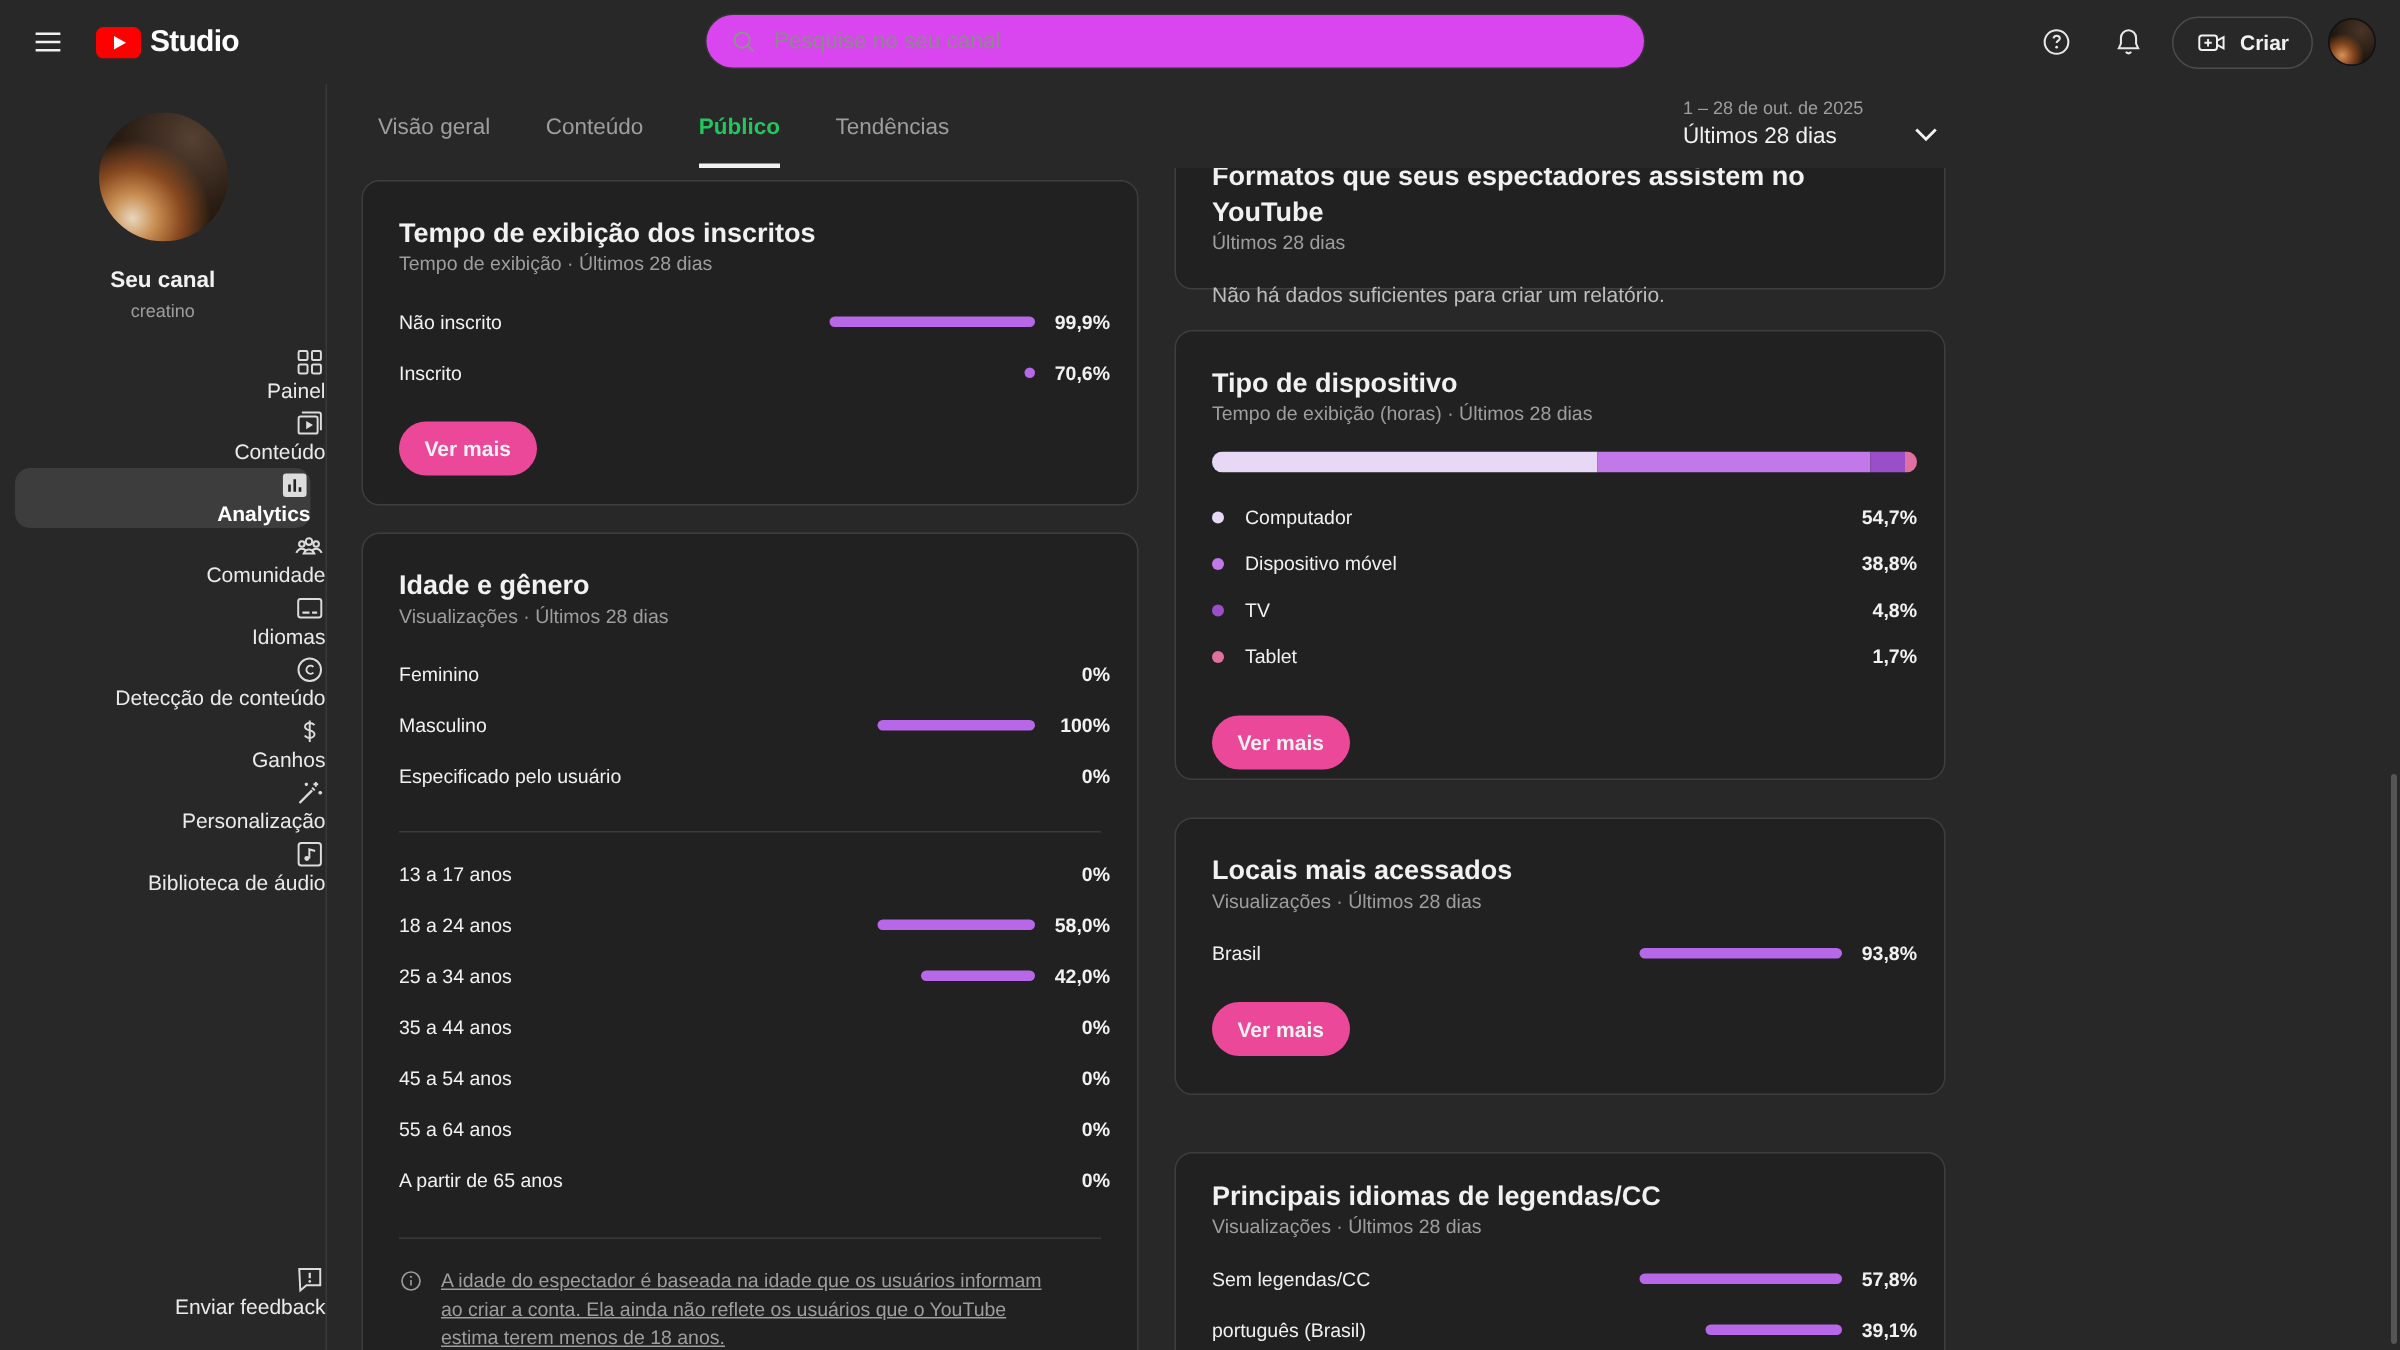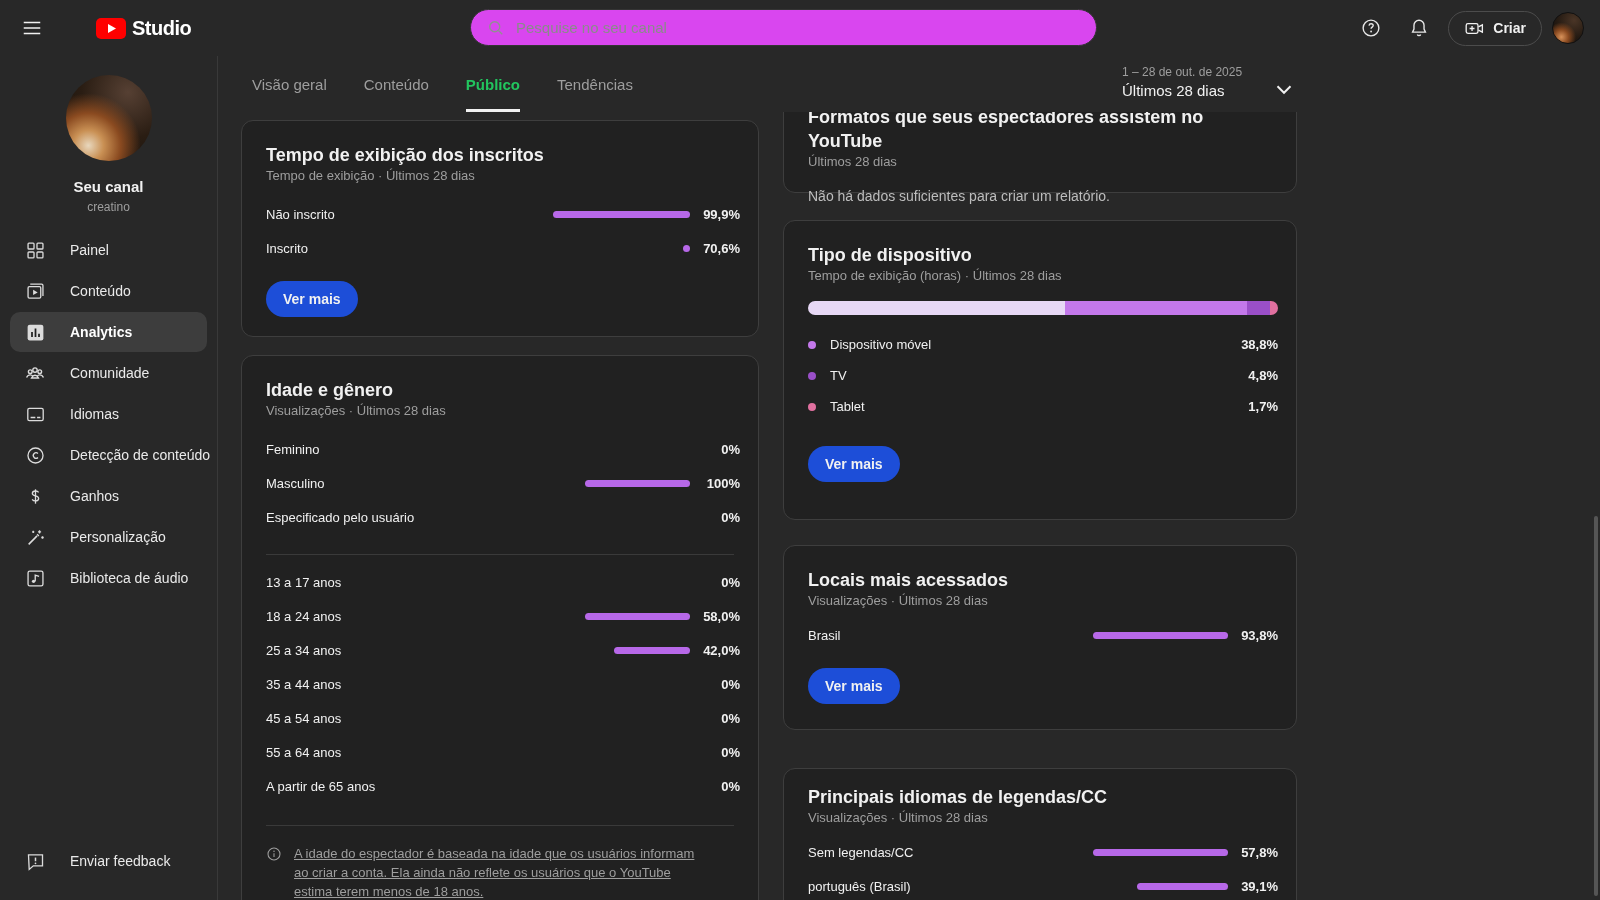--- a/index.html
+++ b/index.html
@@ -1,21 +1,21 @@
 <!DOCTYPE html>
 <html><head>
 <meta charset="utf-8">
 <style>
   * { margin:0; padding:0; box-sizing:border-box; }
   html,body { width:1600px; height:900px; overflow:hidden; background:#282828;
     font-family:"Liberation Sans","DejaVu Sans",sans-serif; color:#f1f1f1; }
 
   
   .topbar { position:absolute; left:0; top:0; width:1600px; height:56px; background:#282828;
-    display:flex; align-items:center; z-index:30;gap:32px; }
+    display:flex; align-items:center; z-index:30; }
   .hamburger { width:40px; height:40px; margin-left:12px; display:flex; align-items:center;
     justify-content:center; color:#f1f1f1; cursor:pointer; }
   .logo { display:flex; align-items:center; margin-left:12px; cursor:pointer; }
   .logo-badge { width:30px; height:21px; border-radius:5px; display:flex; align-items:center; justify-content:center; }
   .logo-word { font-size:20px; font-weight:700; letter-spacing:-0.5px; margin-left:6px; color:#fff; }
   .searchbox { position:absolute; left:470px; top:9px; width:627px; height:37px; background:#d946ef;
     border:1px solid #343434; border-radius:19px; display:flex; align-items:center; }
   .searchbox .sicon { color:#909090; margin:0 10px 0 15px; display:flex; }
   .searchbox input { background:transparent; border:none; outline:none; color:#f1f1f1;
     font-size:15px; width:520px; font-family:inherit; }
@@ -34,22 +34,22 @@
   
   .sidebar { position:absolute; left:0; top:56px; width:218px; height:844px; background:#282828;
     border-right:1px solid #393939; z-index:20; }
   .channel { text-align:center; padding-top:19px; }
   .avatar-lg { width:86px; height:86px; border-radius:50%; margin:0 auto; cursor:pointer;
     background: radial-gradient(circle at 26% 82%, #e8d7bd 0%, #c99054 16%, #8a4a20 34%, rgba(0,0,0,0) 55%),
                 radial-gradient(circle at 72% 20%, #564033 0%, #2a1d13 50%, #15100b 100%); }
   .channel-name { font-size:15px; font-weight:700; margin-top:17px; color:#f1f1f1; }
   .channel-handle { font-size:12px; color:#9e9e9e; margin-top:5px; }
   .side-menu { margin-top:16px; }
-  .side-item { height:40px; display:flex; align-items:center; padding-left:24px; cursor:pointer;
-    color:#e6e6e6; margin:1px 0; }
+  .side-item { height:40px; display:flex; align-items:flex-end; padding-left:24px; cursor:pointer;
+    color:#e6e6e6; margin:1px 0;flex-direction:column; }
   .side-item .side-icon { width:22px; height:22px; display:flex; align-items:center; justify-content:center; color:#dcdcdc; }
   .side-item .side-label { margin-left:24px; font-size:14px; font-weight:500; color:#eaeaea; }
   .side-item.active { background:#3d3d3d; border-radius:10px; margin:1px 10px; padding-left:14px; }
   .side-item.active .side-label { font-weight:700; color:#fff; }
   .side-footer { position:absolute; bottom:18px; left:0; width:100%; }
 
   
   .main { position:absolute; left:219px; top:56px; width:1381px; height:844px; }
   .main-header { position:absolute; left:0; top:0; width:100%; height:56px; background:#282828; z-index:10; }
   .tabs { position:absolute; left:33px; top:0; height:56px; display:flex; gap:37px; }
@@ -68,21 +68,21 @@
   .card-title { font-size:18px; font-weight:700; line-height:24px; color:#f1f1f1; }
   .card-sub { font-size:13px; color:#9e9e9e; line-height:18px; margin-top:0px; }
   .rows { margin-top:12px; }
   .stat-row { display:flex; align-items:center; height:34px; }
   .stat-label { flex:1; font-size:13px; color:#f1f1f1; }
   .bar-area { display:flex; justify-content:flex-end; align-items:center; }
   .bar { height:7px; border-radius:3.5px; background:#b768e8; }
   .bar-dot { width:7px; height:7px; border-radius:50%; background:#b768e8; }
   .stat-value { width:50px; text-align:right; font-size:13px; font-weight:700; color:#f1f1f1; }
   .vermais { margin-top:16px; height:36px; padding:0 17px; border:none; border-radius:18px;
-    background:#1d4ed8; color:#f1f1f1; font-size:14px; font-weight:700; cursor:pointer; font-family:inherit; }
+    background:#ec4899; color:#f1f1f1; font-size:14px; font-weight:700; cursor:pointer; font-family:inherit; }
   .divider { height:1px; background:#3a3a3a; margin:20px 6px 10px 0; }
   .note { display:flex; gap:12px; margin-top:18px; padding-right:30px; }
   .note .nicon { color:#9e9e9e; flex:0 0 16px; margin-top:2px; }
   .note-text { font-size:13px; line-height:19px; color:#9e9e9e;text-decoration:underline; }
   .empty-msg { font-size:14px; color:#bdbdbd; margin-top:17px; }
   .stack { height:14px; border-radius:7px; overflow:hidden; display:flex; margin-top:16px; }
   .stack span { height:100%; }
   .legend { margin-top:14px; }
   .legend-row { display:flex; align-items:center; height:31px; }
   .legend-dot { width:8px; height:8px; border-radius:50%; margin-right:14px; }
@@ -369,20 +369,25 @@
       <div class="card-title">Tipo de dispositivo</div>
       <div class="card-sub">Tempo de exibição (horas) · Últimos 28 dias</div>
       <div class="stack">
           <span style="width: 54.7%; background: rgb(231, 216, 245);"></span>
           <span style="width: 38.8%; background: rgb(195, 120, 234);"></span>
           <span style="width: 4.8%; background: rgb(154, 79, 200);"></span>
           <span style="width: 1.7%; background: rgb(224, 112, 159);"></span>
         </div>
       <div class="legend">
           <div class="legend-row">
+            <span class="legend-dot" style="background: rgb(231, 216, 245);"></span>
+            <span class="legend-label">Computador</span>
+            <span class="stat-value">54,7%</span>
+          </div>
+          <div class="legend-row">
             <span class="legend-dot" style="background: rgb(195, 120, 234);"></span>
             <span class="legend-label">Dispositivo móvel</span>
             <span class="stat-value">38,8%</span>
           </div>
           <div class="legend-row">
             <span class="legend-dot" style="background: rgb(154, 79, 200);"></span>
             <span class="legend-label">TV</span>
             <span class="stat-value">4,8%</span>
           </div>
           <div class="legend-row">

